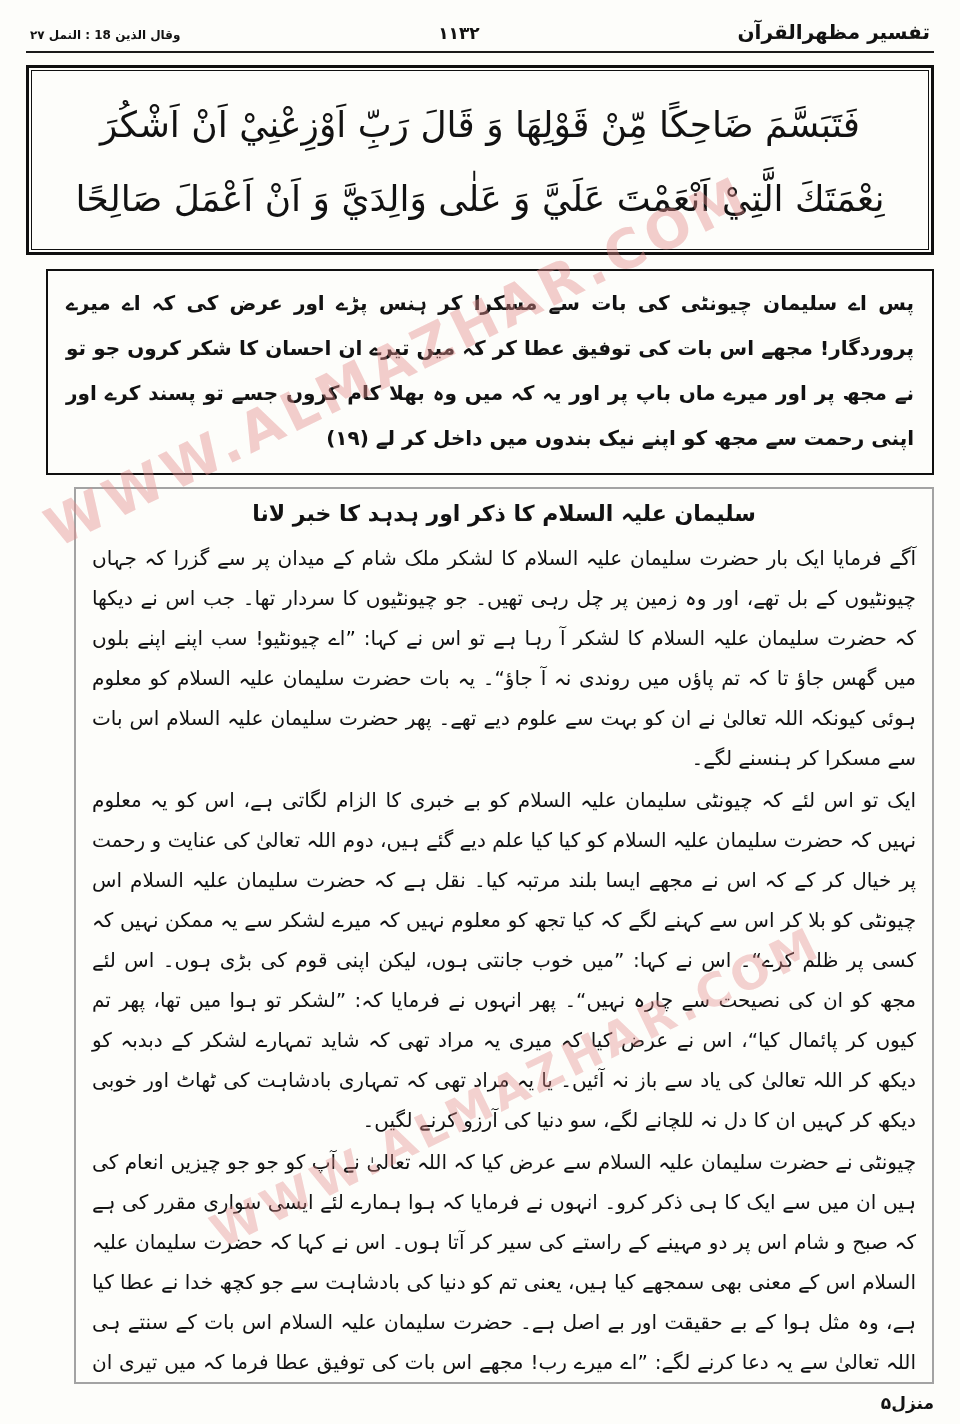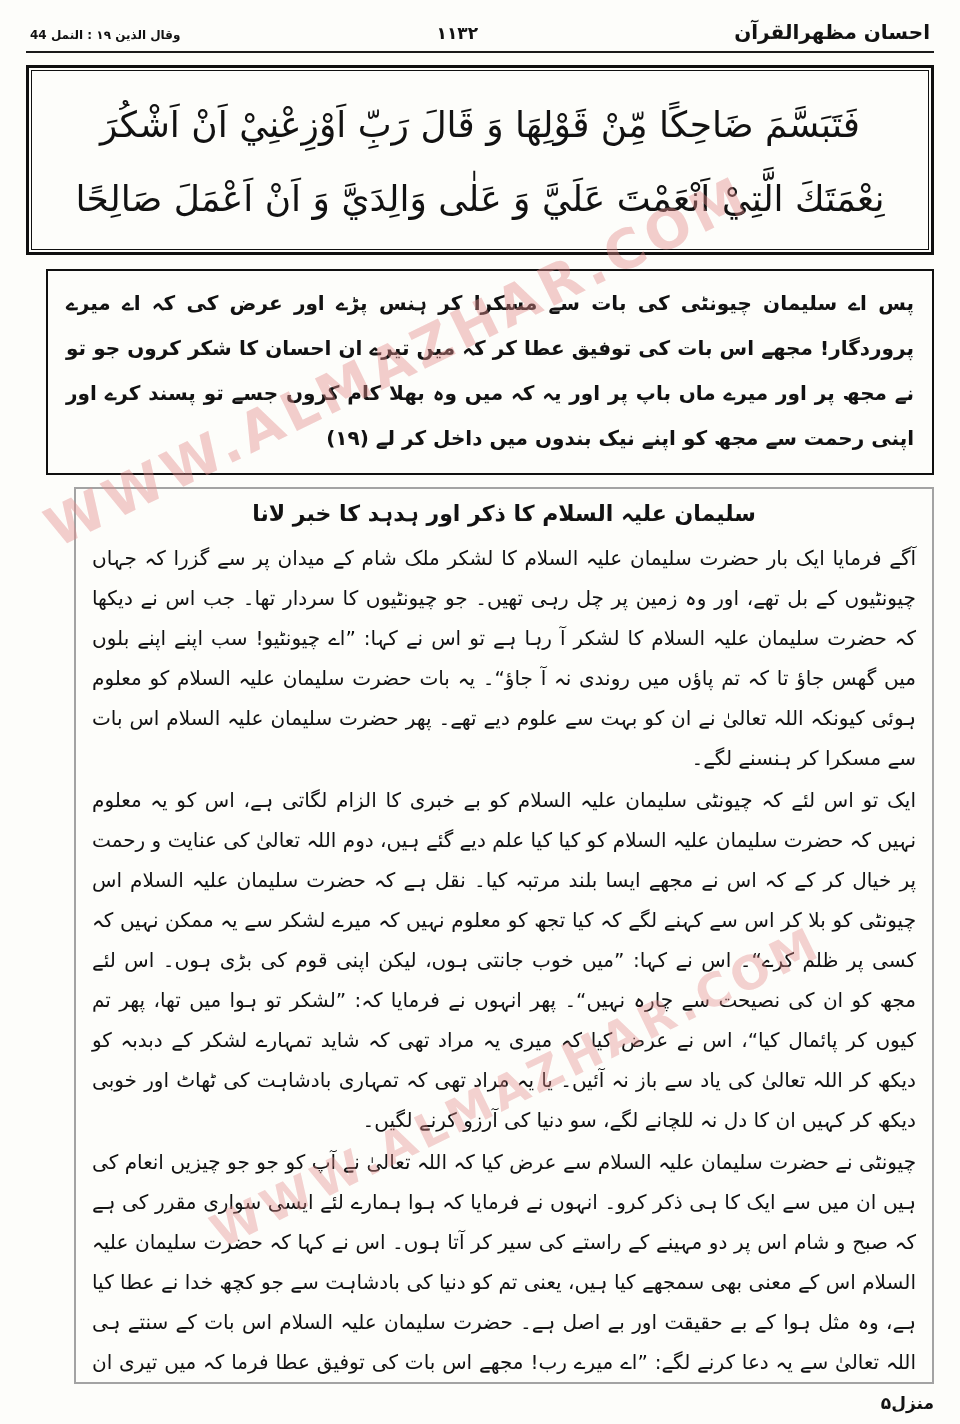--- a/index.html
+++ b/index.html
@@ -88,23 +88,23 @@
 </style>
 </head>
 <body>
 
 <div class="page">
 
   <div class="watermark watermark-top">WWW.ALMAZHAR.COM</div>
   <div class="watermark watermark-bottom">WWW.ALMAZHAR.COM</div>
 
   <div class="page-header">
-    <span class="book-title">احسان مظهرالقرآن</span>
+    <span class="book-title">تفسير مظهرالقرآن</span>
     <span class="page-number">۱۱۳۲</span>
-    <span class="surah-ref">وقال الذين ١٩ : النمل 44</span>
+    <span class="surah-ref">وقال الذين 18 : النمل ٢٧</span>
   </div>
   <hr class="header-rule">
 
   <div class="verse-box">
     <div class="verse-line">فَتَبَسَّمَ ضَاحِكًا مِّنْ قَوْلِهَا وَ قَالَ رَبِّ اَوْزِعْنِيْ اَنْ اَشْكُرَ</div>
     <div class="verse-line">نِعْمَتَكَ الَّتِيْ اَنْعَمْتَ عَلَيَّ وَ عَلٰى وَالِدَيَّ وَ اَنْ اَعْمَلَ صَالِحًا</div>
   </div>
 
   <div class="translation-box">
     <p class="translation-text">پس اے سلیمان چیونٹی کی بات سے مسکرا کر ہنس پڑے اور عرض کی کہ اے میرے پروردگار! مجھے اس بات کی توفیق عطا کر کہ میں تیرے ان احسان کا شکر کروں جو تو نے مجھ پر اور میرے ماں باپ پر اور یہ کہ میں وہ بھلا کام کروں جسے تو پسند کرے اور اپنی رحمت سے مجھ کو اپنے نیک بندوں میں داخل کر لے (۱۹)</p>

